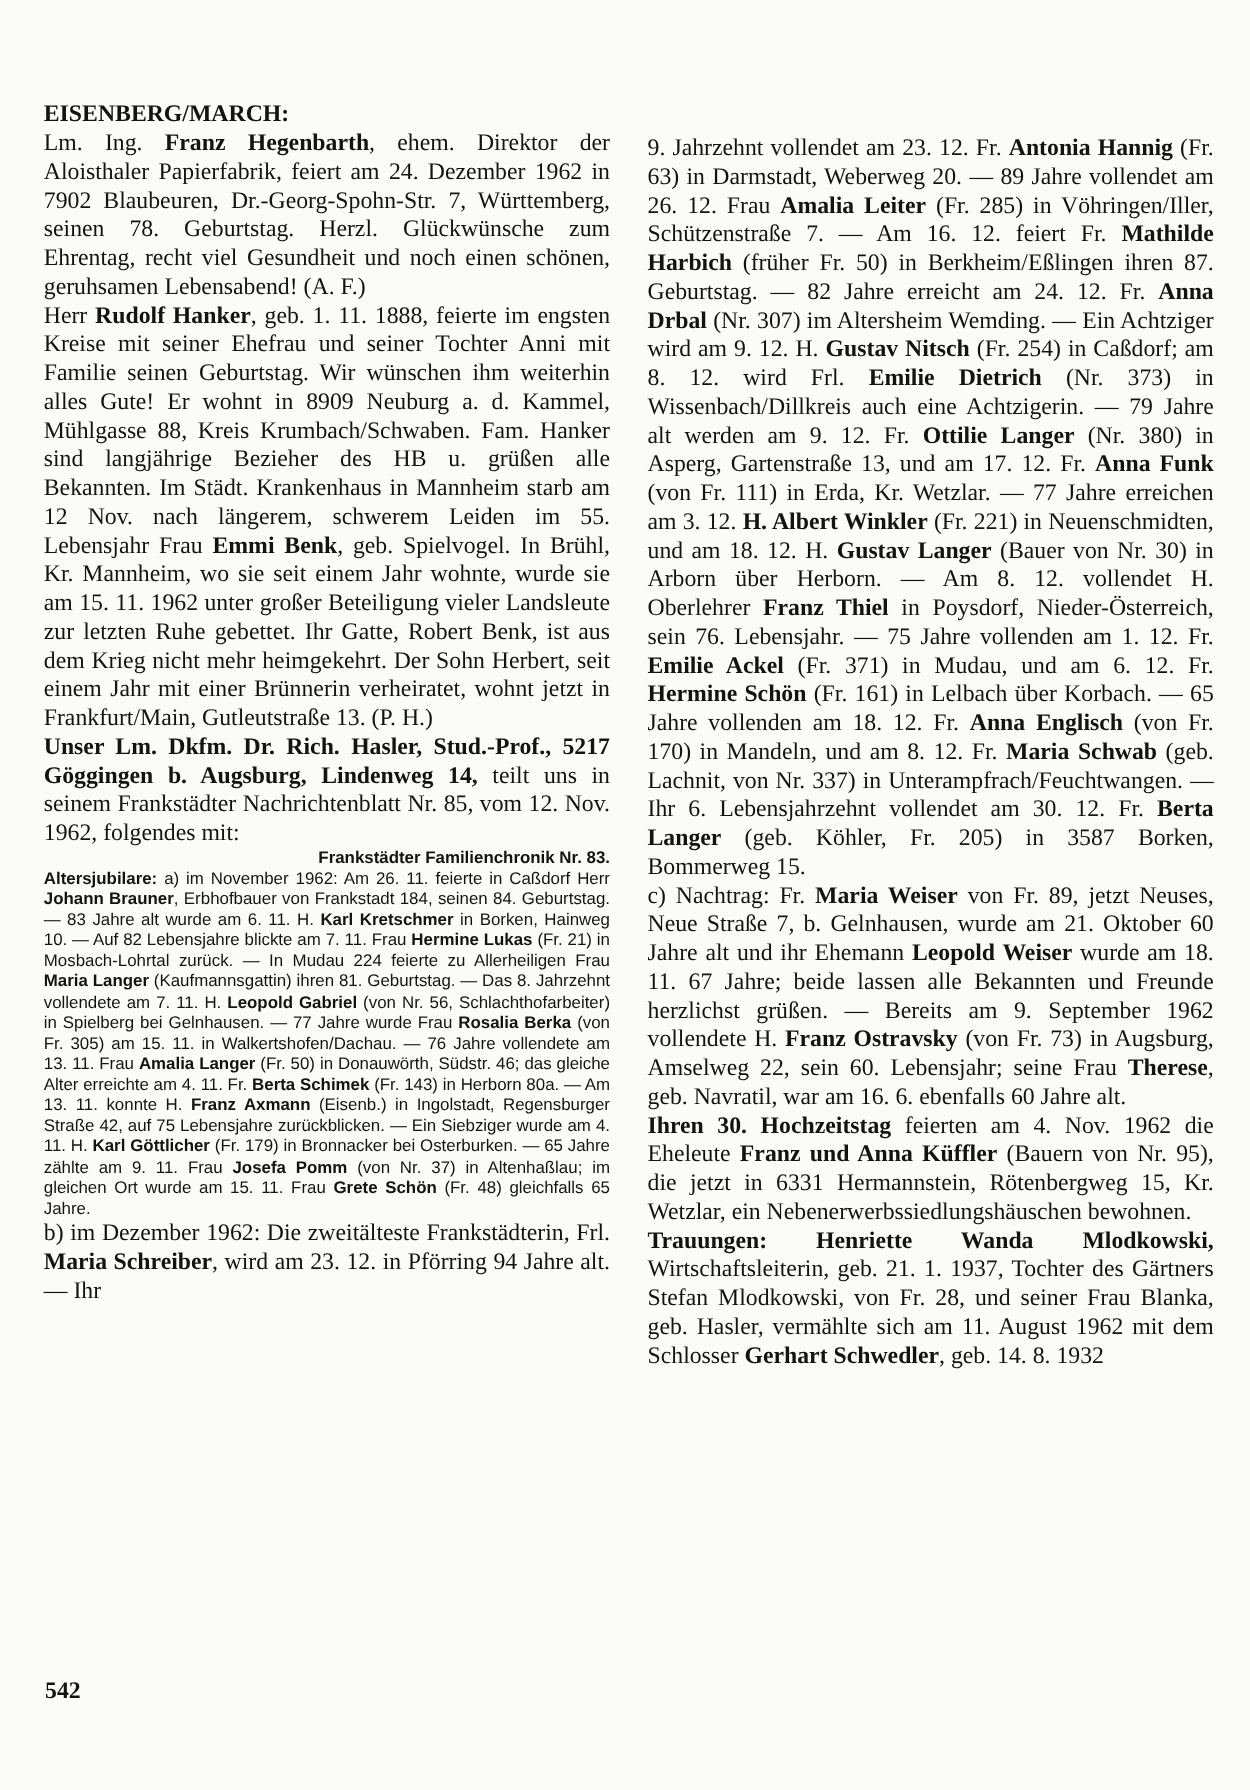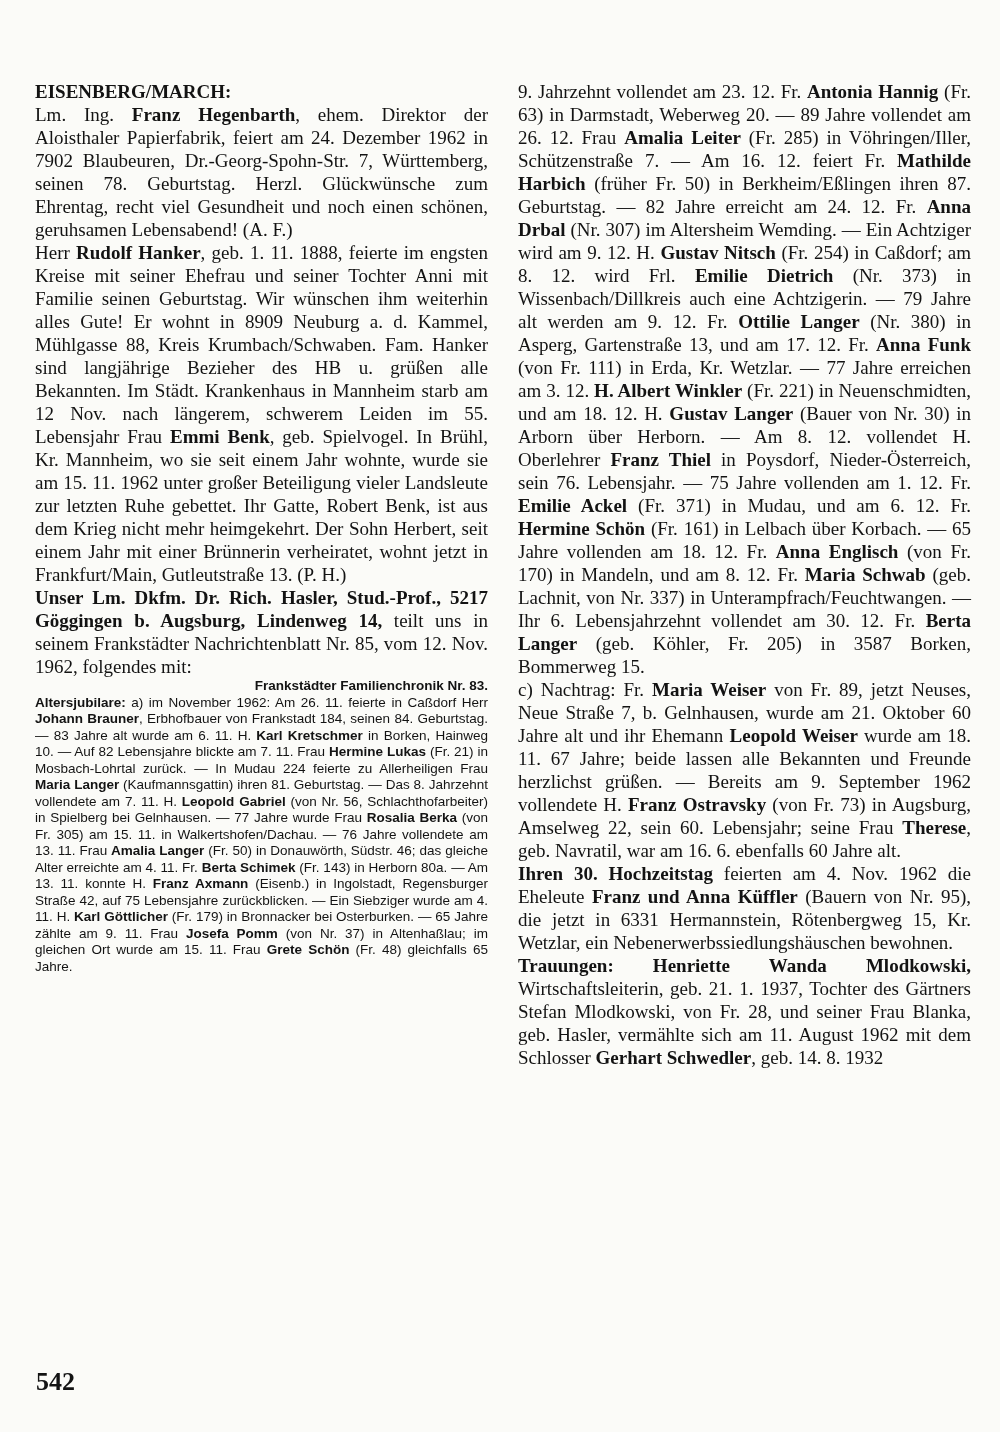--- a/index.html
+++ b/index.html
@@ -21,21 +21,21 @@
   }
   .col {
     position: absolute;
     top: 80px;
     width: 453px;
     text-align: justify;
     hyphens: auto;
     -webkit-hyphens: auto;
   }
   .col-left  { left: 35px; }
-  .col-right { left: 518px; }
+  .col-right { left: 518px; margin-top: 27px; }
   p.para { margin: 0; }
   .body {
     font-size: 19px;
     line-height: 23px;
   }
   .heading {
     font-size: 19px;
     line-height: 23px;
     font-weight: bold;
     text-align: left;
@@ -52,38 +52,38 @@
     font-size: 13.5px;
     line-height: 16.5px;
   }
   .gap    { margin-top: 9px; }
   .gap-sm { margin-top: 6px; }
   .bold   { font-weight: bold; }
   .page-number {
     position: absolute;
     left: 36px;
     top: 1342px;
-    font-size: 26px;
+    font-size: 19px;
     font-weight: bold;
     font-family: "Liberation Serif", serif;
     color: #131313;
-    margin-top: 25px;
   }
 </style>
 </head>
 <body>
 
 <div class="page">
   <div class="col col-left">
       <p class="para heading"><span class="seg bold">EISENBERG/MARCH:</span></p>
       <p class="para body"><span class="seg">Lm. Ing. </span><span class="seg bold">Franz Hegenbarth</span><span class="seg">, ehem. Direktor der Aloisthaler Papierfabrik, feiert am 24. Dezember 1962 in 7902 Blaubeuren, Dr.-Georg-Spohn-Str. 7, Württemberg, seinen 78. Geburtstag. Herzl. Glückwünsche zum Ehrentag, recht viel Gesundheit und noch einen schönen, geruhsamen Lebensabend! (A. F.)</span></p>
       <p class="para body"><span class="seg">Herr </span><span class="seg bold">Rudolf Hanker</span><span class="seg">, geb. 1. 11. 1888, feierte im engsten Kreise mit seiner Ehefrau und seiner Tochter Anni mit Familie seinen Geburtstag. Wir wünschen ihm weiterhin alles Gute! Er wohnt in 8909 Neuburg a. d. Kammel, Mühlgasse 88, Kreis Krumbach/Schwaben. Fam. Hanker sind langjährige Bezieher des HB u. grüßen alle Bekannten. Im Städt. Krankenhaus in Mannheim starb am 12 Nov. nach längerem, schwerem Leiden im 55. Lebensjahr Frau </span><span class="seg bold">Emmi Benk</span><span class="seg">, geb. Spielvogel. In Brühl, Kr. Mannheim, wo sie seit einem Jahr wohnte, wurde sie am 15. 11. 1962 unter großer Beteiligung vieler Landsleute zur letzten Ruhe gebettet. Ihr Gatte, Robert Benk, ist aus dem Krieg nicht mehr heimgekehrt. Der Sohn Herbert, seit einem Jahr mit einer Brünnerin verheiratet, wohnt jetzt in Frankfurt/Main, Gutleutstraße 13. (P. H.)</span></p>
       <p class="para body"><span class="seg bold">Unser Lm. Dkfm. Dr. Rich. Hasler, Stud.-Prof., 5217 Göggingen b. Augsburg, Lindenweg 14,</span><span class="seg"> teilt uns in seinem Frankstädter Nachrichtenblatt Nr. 85, vom 12. Nov. 1962, folgendes mit:</span></p>
       <p class="para small-heading gap-sm"><span class="seg bold">Frankstädter Familienchronik Nr. 83.</span></p>
       <p class="para small-body"><span class="seg bold">Altersjubilare:</span><span class="seg"> a) im November 1962: Am 26. 11. feierte in Caßdorf Herr </span><span class="seg bold">Johann Brauner</span><span class="seg">, Erbhofbauer von Frankstadt 184, seinen 84. Geburtstag. — 83 Jahre alt wurde am 6. 11. H. </span><span class="seg bold">Karl Kretschmer</span><span class="seg"> in Borken, Hainweg 10. — Auf 82 Lebensjahre blickte am 7. 11. Frau </span><span class="seg bold">Hermine Lukas</span><span class="seg"> (Fr. 21) in Mosbach-Lohrtal zurück. — In Mudau 224 feierte zu Allerheiligen Frau </span><span class="seg bold">Maria Langer</span><span class="seg"> (Kaufmannsgattin) ihren 81. Geburtstag. — Das 8. Jahrzehnt vollendete am 7. 11. H. </span><span class="seg bold">Leopold Gabriel</span><span class="seg"> (von Nr. 56, Schlachthofarbeiter) in Spielberg bei Gelnhausen. — 77 Jahre wurde Frau </span><span class="seg bold">Rosalia Berka</span><span class="seg"> (von Fr. 305) am 15. 11. in Walkertshofen/Dachau. — 76 Jahre vollendete am 13. 11. Frau </span><span class="seg bold">Amalia Langer</span><span class="seg"> (Fr. 50) in Donauwörth, Südstr. 46; das gleiche Alter erreichte am 4. 11. Fr. </span><span class="seg bold">Berta Schimek</span><span class="seg"> (Fr. 143) in Herborn 80a. — Am 13. 11. konnte H. </span><span class="seg bold">Franz Axmann</span><span class="seg"> (Eisenb.) in Ingolstadt, Regensburger Straße 42, auf 75 Lebensjahre zurückblicken. — Ein Siebziger wurde am 4. 11. H. </span><span class="seg bold">Karl Göttlicher</span><span class="seg"> (Fr. 179) in Bronnacker bei Osterburken. — 65 Jahre zählte am 9. 11. Frau </span><span class="seg bold">Josefa Pomm</span><span class="seg"> (von Nr. 37) in Altenhaßlau; im gleichen Ort wurde am 15. 11. Frau </span><span class="seg bold">Grete Schön</span><span class="seg"> (Fr. 48) gleichfalls 65 Jahre.</span></p>
+      <p class="para body gap-sm"><span class="seg">b) im Dezember 1962: Die zweitälteste Frankstädterin, Frl. </span><span class="seg bold">Maria Schreiber</span><span class="seg">, wird am 23. 12. in Pförring 94 Jahre alt. — Ihr</span></p>
     </div>
   <div class="col col-right">
       <p class="para body"><span class="seg">9. Jahrzehnt vollendet am 23. 12. Fr. </span><span class="seg bold">Antonia Hannig</span><span class="seg"> (Fr. 63) in Darmstadt, Weberweg 20. — 89 Jahre vollendet am 26. 12. Frau </span><span class="seg bold">Amalia Leiter</span><span class="seg"> (Fr. 285) in Vöhringen/Iller, Schützenstraße 7. — Am 16. 12. feiert Fr. </span><span class="seg bold">Mathilde Harbich</span><span class="seg"> (früher Fr. 50) in Berkheim/Eßlingen ihren 87. Geburtstag. — 82 Jahre erreicht am 24. 12. Fr. </span><span class="seg bold">Anna Drbal</span><span class="seg"> (Nr. 307) im Altersheim Wemding. — Ein Achtziger wird am 9. 12. H. </span><span class="seg bold">Gustav Nitsch</span><span class="seg"> (Fr. 254) in Caßdorf; am 8. 12. wird Frl. </span><span class="seg bold">Emilie Dietrich</span><span class="seg"> (Nr. 373) in Wissenbach/Dillkreis auch eine Achtzigerin. — 79 Jahre alt werden am 9. 12. Fr. </span><span class="seg bold">Ottilie Langer</span><span class="seg"> (Nr. 380) in Asperg, Gartenstraße 13, und am 17. 12. Fr. </span><span class="seg bold">Anna Funk</span><span class="seg"> (von Fr. 111) in Erda, Kr. Wetzlar. — 77 Jahre erreichen am 3. 12. </span><span class="seg bold">H. Albert Winkler</span><span class="seg"> (Fr. 221) in Neuenschmidten, und am 18. 12. H. </span><span class="seg bold">Gustav Langer</span><span class="seg"> (Bauer von Nr. 30) in Arborn über Herborn. — Am 8. 12. vollendet H. Oberlehrer </span><span class="seg bold">Franz Thiel</span><span class="seg"> in Poysdorf, Nieder-Österreich, sein 76. Lebensjahr. — 75 Jahre vollenden am 1. 12. Fr. </span><span class="seg bold">Emilie Ackel</span><span class="seg"> (Fr. 371) in Mudau, und am 6. 12. Fr. </span><span class="seg bold">Hermine Schön</span><span class="seg"> (Fr. 161) in Lelbach über Korbach. — 65 Jahre vollenden am 18. 12. Fr. </span><span class="seg bold">Anna Englisch</span><span class="seg"> (von Fr. 170) in Mandeln, und am 8. 12. Fr. </span><span class="seg bold">Maria Schwab</span><span class="seg"> (geb. Lachnit, von Nr. 337) in Unterampfrach/Feuchtwangen. — Ihr 6. Lebensjahrzehnt vollendet am 30. 12. Fr. </span><span class="seg bold">Berta Langer</span><span class="seg"> (geb. Köhler, Fr. 205) in 3587 Borken, Bommerweg 15.</span></p>
       <p class="para body gap"><span class="seg">c) Nachtrag: Fr. </span><span class="seg bold">Maria Weiser</span><span class="seg"> von Fr. 89, jetzt Neuses, Neue Straße 7, b. Gelnhausen, wurde am 21. Oktober 60 Jahre alt und ihr Ehemann </span><span class="seg bold">Leopold Weiser</span><span class="seg"> wurde am 18. 11. 67 Jahre; beide lassen alle Bekannten und Freunde herzlichst grüßen. — Bereits am 9. September 1962 vollendete H. </span><span class="seg bold">Franz Ostravsky</span><span class="seg"> (von Fr. 73) in Augsburg, Amselweg 22, sein 60. Lebensjahr; seine Frau </span><span class="seg bold">Therese</span><span class="seg">, geb. Navratil, war am 16. 6. ebenfalls 60 Jahre alt.</span></p>
       <p class="para body gap"><span class="seg bold">Ihren 30. Hochzeitstag</span><span class="seg"> feierten am 4. Nov. 1962 die Eheleute </span><span class="seg bold">Franz und Anna Küffler</span><span class="seg"> (Bauern von Nr. 95), die jetzt in 6331 Hermannstein, Rötenbergweg 15, Kr. Wetzlar, ein Nebenerwerbssiedlungshäuschen bewohnen.</span></p>
       <p class="para body gap"><span class="seg bold">Trauungen: Henriette Wanda Mlodkowski,</span><span class="seg"> Wirtschaftsleiterin, geb. 21. 1. 1937, Tochter des Gärtners Stefan Mlodkowski, von Fr. 28, und seiner Frau Blanka, geb. Hasler, vermählte sich am 11. August 1962 mit dem Schlosser </span><span class="seg bold">Gerhart Schwedler</span><span class="seg">, geb. 14. 8. 1932</span></p>
     </div>
   <div class="page-number">542</div>
 </div>
 

